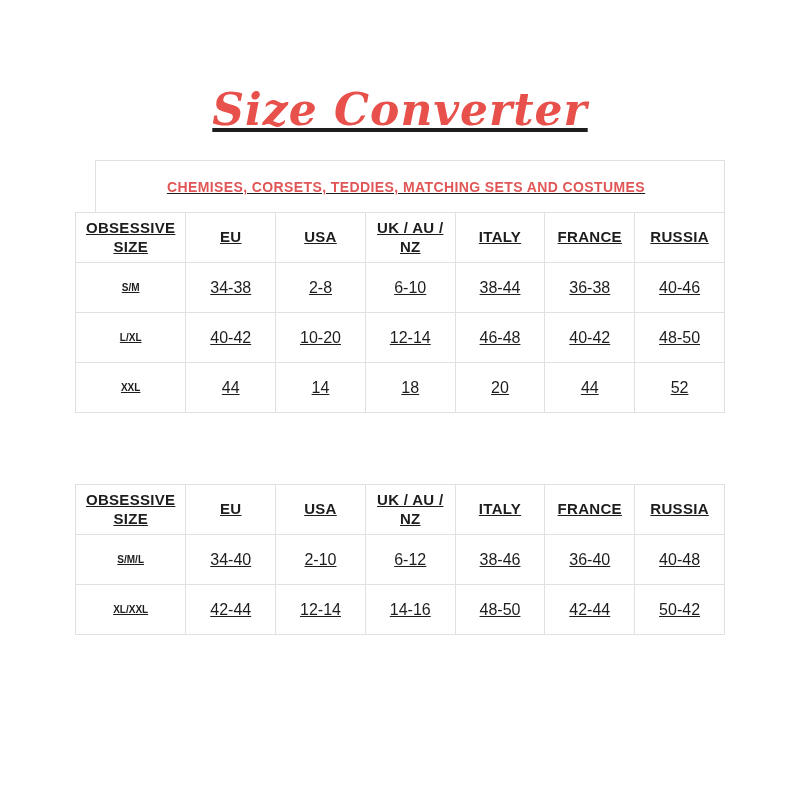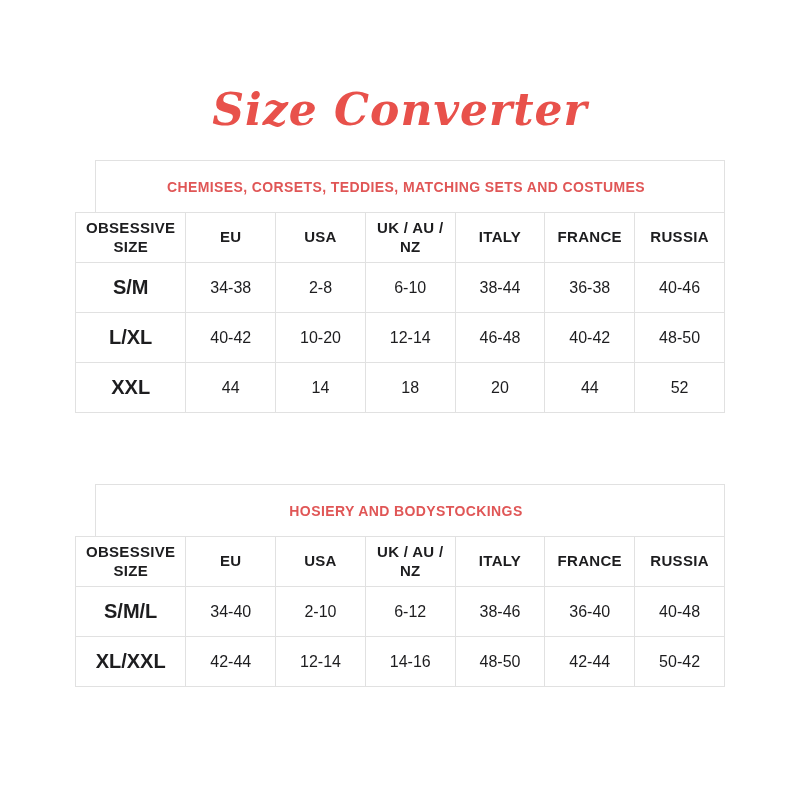--- a/index.html
+++ b/index.html
@@ -12,20 +12,21 @@
   * { margin: 0; padding: 0; box-sizing: border-box; }
   html, body { background: var(--bg); }
   .page {
     position: relative;
     width: 800px;
     height: 688px;
     background: var(--bg);
     overflow: hidden;
     font-family: "Liberation Sans", sans-serif;
     color: var(--text);
+    text-decoration: underline;
   }
   .page-title {
     margin-top: 82px;
     text-align: center;
     font-family: "DejaVu Serif", serif;
     font-style: italic;
     font-weight: 700;
     font-size: 44px;
     line-height: 1.25;
     color: var(--accent);
@@ -69,21 +70,21 @@
     line-height: 1.25;
     color: var(--text);
   }
   td {
     font-size: 16px;
     font-weight: 400;
     color: var(--text);
   }
   td.size-col {
     font-weight: 700;
-    font-size: 20px;
+    font-size: 10px;
   }
   th:first-child, td:first-child { width: 17%; }
 </style>
 </head>
 <body>
 
 <div class="page">
 
   <h1 class="page-title">Size Converter</h1>
 
@@ -127,21 +128,20 @@
             <td>18</td>
             <td>20</td>
             <td>44</td>
             <td>52</td>
           </tr>
         </tbody>
     </table>
   </div>
 
   <div class="size-table-wrap second">
-    <div class="section-head">HOSIERY AND BODYSTOCKINGS</div>
     <table>
       <thead>
         <tr>
             <th>OBSESSIVE SIZE</th>
             <th>EU</th>
             <th>USA</th>
             <th>UK / AU / NZ</th>
             <th>ITALY</th>
             <th>FRANCE</th>
             <th>RUSSIA</th>

